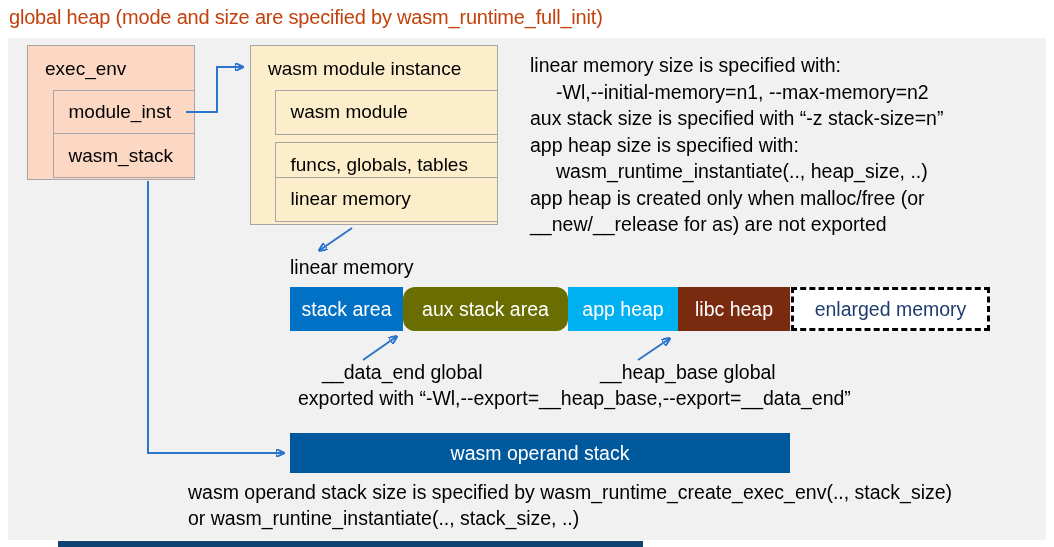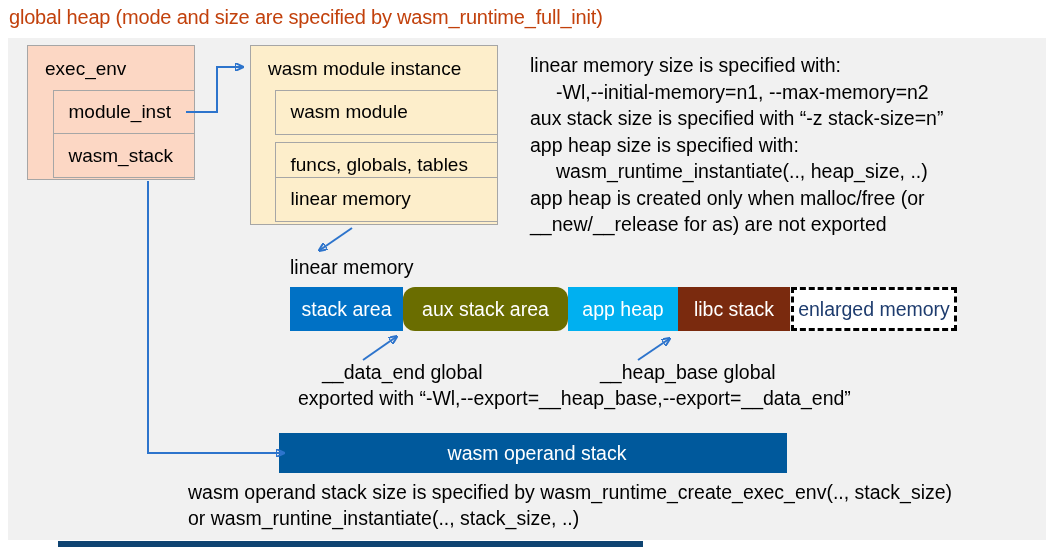--- a/index.html
+++ b/index.html
@@ -37,29 +37,29 @@
 
   .lm-label{position:absolute;left:290px;top:256px;font-size:19.5px;}
 
   
   .membar{position:absolute;top:287px;height:44px;display:flex;align-items:center;justify-content:center;
           color:#fff;font-size:19.5px;box-sizing:border-box;}
   #seg-data{left:290px;width:113px;background:#0071c5;}
   #seg-aux{left:403px;width:165px;background:#6a6d00;border-radius:12px;}
   #seg-app{left:568px;width:110px;background:#00b0f0;}
   #seg-libc{left:678px;width:112px;background:#7a2a0e;}
-  #seg-enlarged{left:791px;width:166px;background:#ffffff;color:#1e3c6e;border:3px dashed #000;}
+  #seg-enlarged{left:791px;width:199px;background:#ffffff;color:#1e3c6e;border:3px dashed #000;}
 
   .annot{position:absolute;font-size:19.5px;white-space:nowrap;}
   #data-end-label{left:322px;top:361px;}
   #heap-base-label{left:600px;top:361px;}
   #export-line{left:298px;top:387px;}
 
-  #operand-bar{position:absolute;left:279px;top:433px;width:500px;height:40px;background:#00599c;
-               color:#fff;font-size:19.5px;display:flex;align-items:center;justify-content:center;padding-left:8px;}
+  #operand-bar{position:absolute;left:290px;top:433px;width:500px;height:40px;background:#00599c;
+               color:#fff;font-size:19.5px;display:flex;align-items:center;justify-content:center;}
 
   .footer{position:absolute;left:188px;top:479px;font-size:19.5px;line-height:26px;white-space:nowrap;}
 
   #bottom-strip{position:absolute;left:58px;top:541px;width:585px;height:6px;background:#0f4472;}
 
   #connectors{position:absolute;left:0;top:0;width:1054px;height:547px;pointer-events:none;}
   #connectors path{stroke:#2d74cc;stroke-width:2;fill:none;}
 </style>
 </head>
 <body>
@@ -98,21 +98,21 @@
   <div id="seg-data" class="membar">
     <span>stack area</span>
   </div>
   <div id="seg-aux" class="membar">
     <span>aux stack area</span>
   </div>
   <div id="seg-app" class="membar">
     <span>app heap</span>
   </div>
   <div id="seg-libc" class="membar">
-    <span>libc stack</span>
+    <span>libc heap</span>
   </div>
   <div id="seg-enlarged" class="membar">
     <span>enlarged memory</span>
   </div>
 
   <div id="data-end-label" class="annot">__data_end global</div>
   <div id="heap-base-label" class="annot">__heap_base global</div>
   <div id="export-line" class="annot">exported with “-Wl,--export=__heap_base,--export=__data_end”</div>
 
   <div id="operand-bar">

